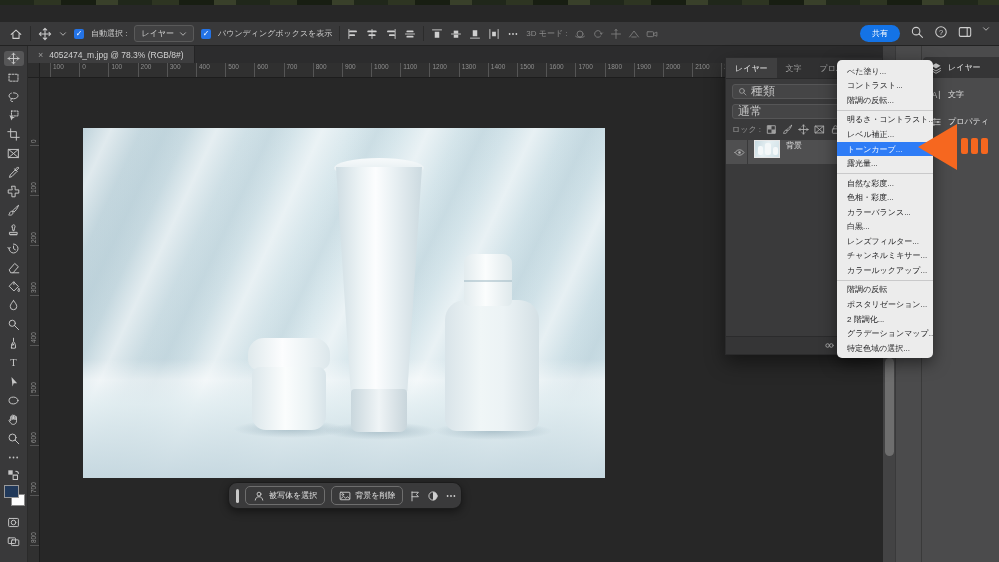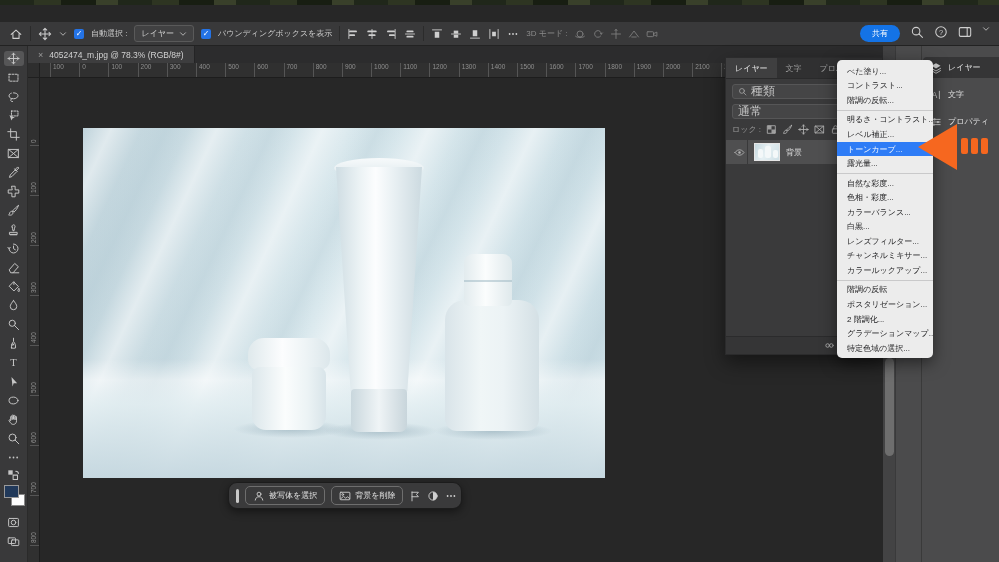--- a/index.html
+++ b/index.html
@@ -130,21 +130,21 @@
   .ptab{padding:0 9px;display:flex;align-items:center;font-size:8px;color:#9c9c9c;white-space:nowrap;}
   .ptab.active{background:#3f3f40;color:#e4e4e4;}
   .prow{margin:5px 6px 0;display:flex;align-items:center;gap:5px;flex:none;}
   .pbox{flex:1;height:15px;background:#454546;border:1px solid #565657;border-radius:3px;
     display:flex;align-items:center;gap:4px;padding:0 5px;font-size:12px;color:#c3c3c3;}
   .pbox .chev{margin-left:auto;}
   .picon{width:11px;height:11px;color:#b5b5b5;flex:none;}
   .picon.t{width:9px;height:9px;}
   .locklabel{font-size:8px;color:#9a9a9a;white-space:nowrap;}
   .layer-row{margin-top:5px;height:24px;flex:none;background:#4f4f50;display:flex;
-    align-items:center;gap:6px;padding-left:6px;}
+    gap:6px;padding-left:6px;}
   .eyebox{width:16px;display:flex;justify-content:center;border-right:1px solid #39393a;
     height:100%;align-items:center;flex:none;}
   .lthumb{width:26px;height:18px;border:1px solid #e6e6e6;flex:none;
     background:linear-gradient(115deg,#c5d8df 0%,#e6f0f3 45%,#cfe0e6 100%);position:relative;overflow:hidden;}
   .lthumb i{position:absolute;display:block;background:#f4f8f9;}
   .lname{font-size:8px;color:#e0e0e0;}
   .pfill{flex:1;}
   .pfooter{height:18px;flex:none;border-top:1px solid #2b2b2c;background:#353536;
     display:flex;align-items:center;justify-content:flex-end;gap:9px;padding:0 8px;}
   .fx{font-size:8.5px;font-style:italic;color:#b5b5b5;}

